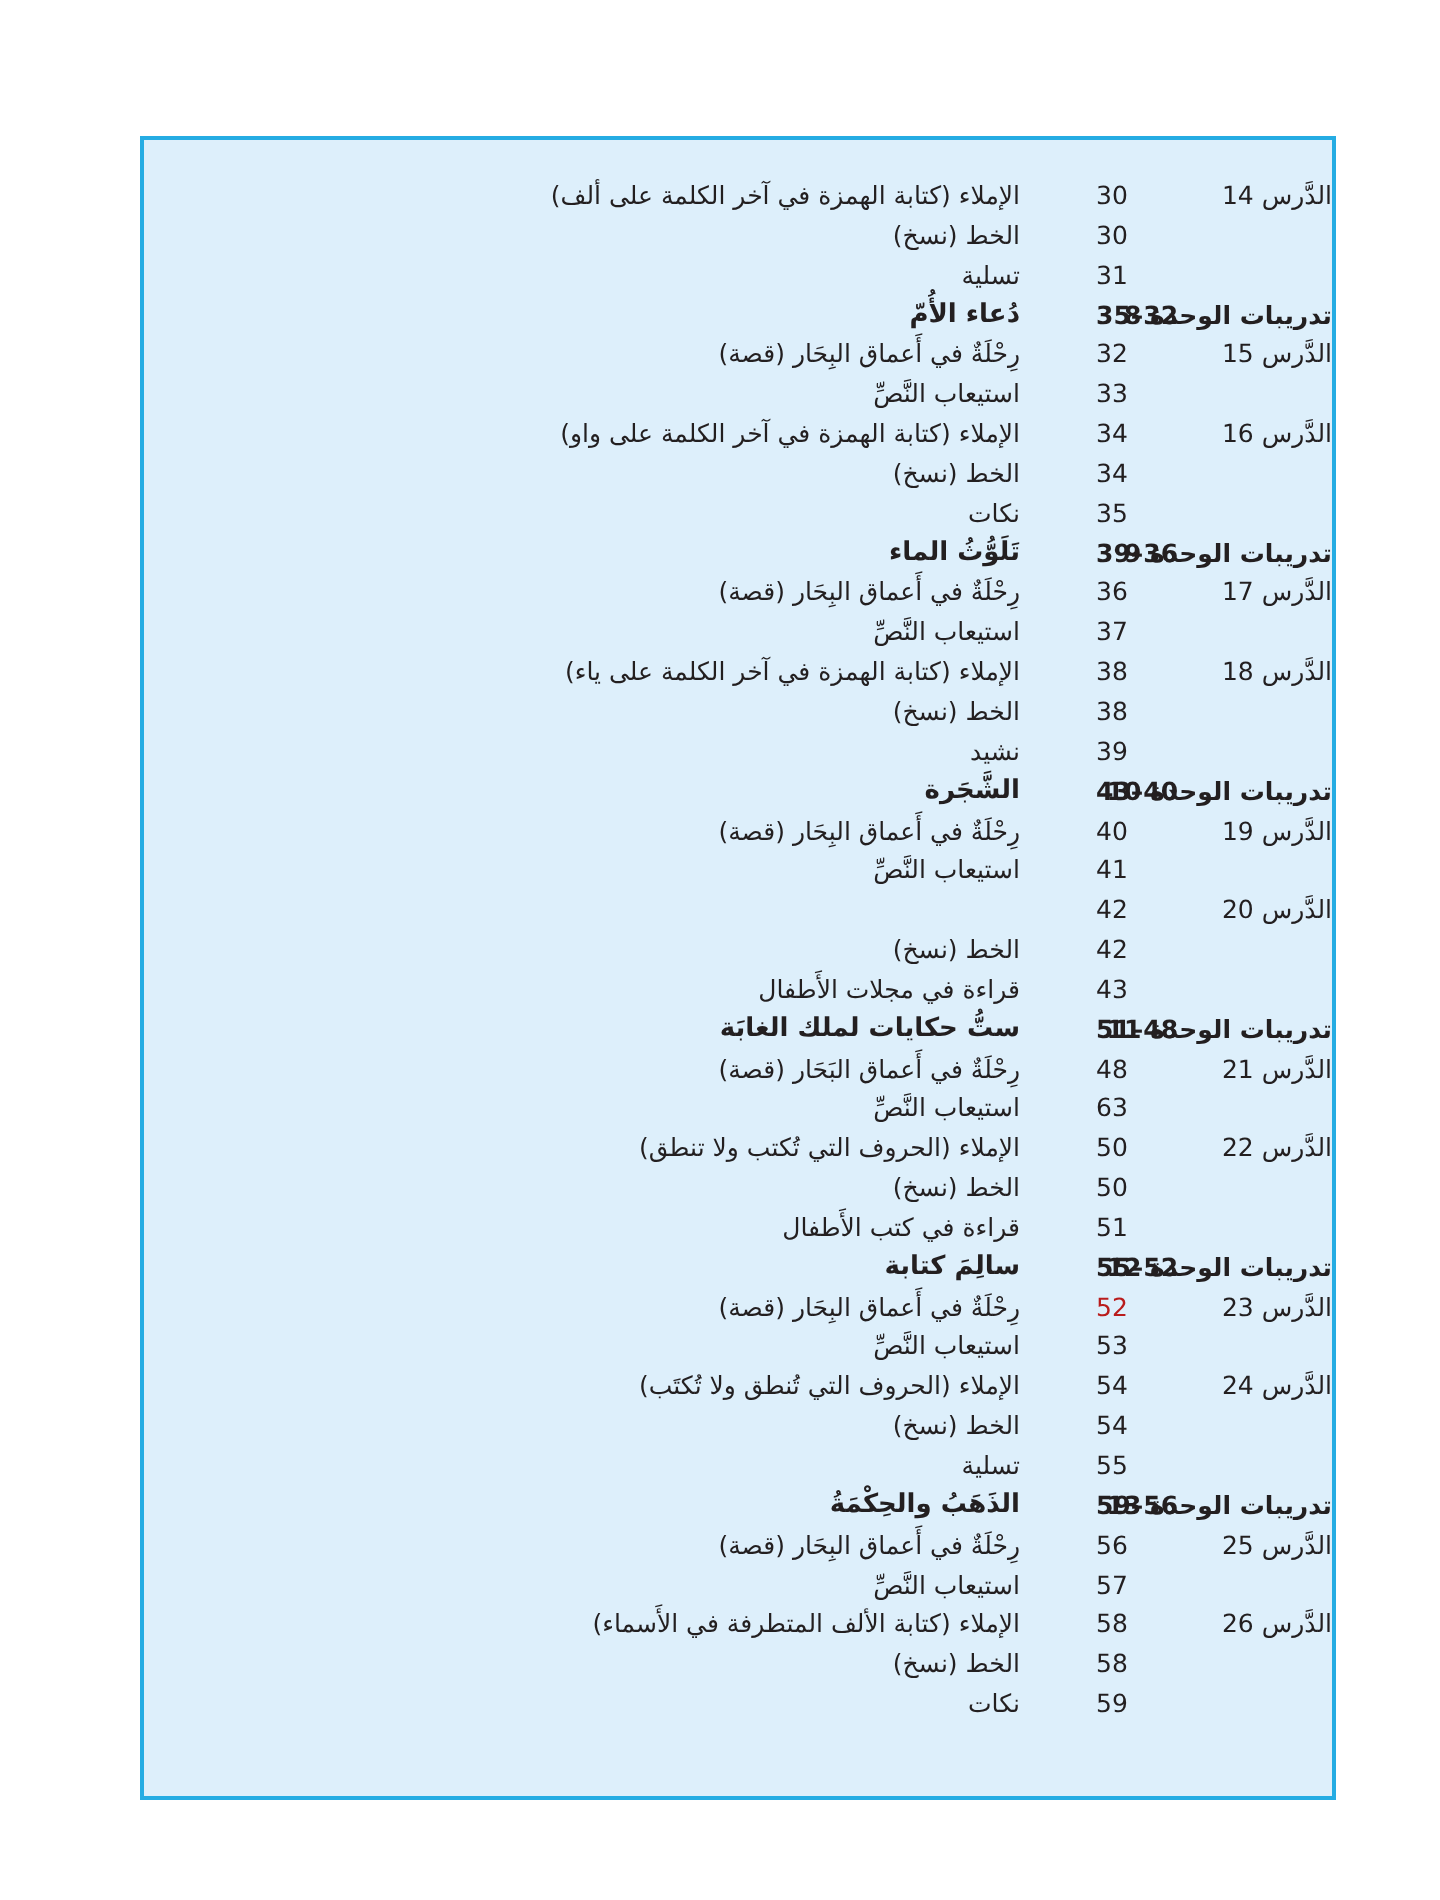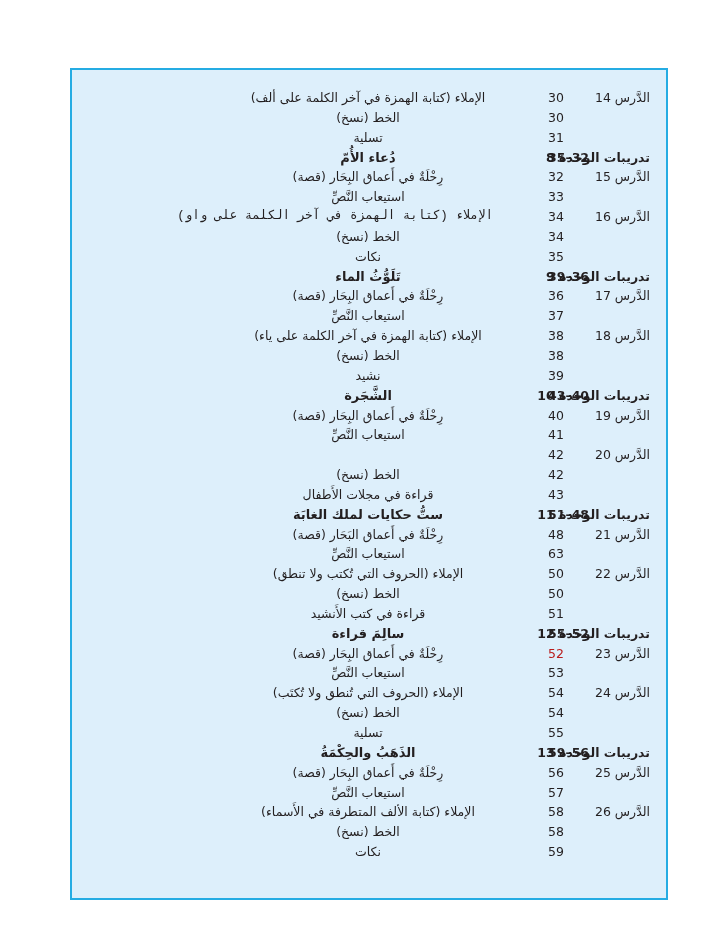--- a/index.html
+++ b/index.html
@@ -45,31 +45,31 @@
     top: 0;
     width: 90px;
     text-align: left;
     direction: ltr;
     font-size: 12.5px;
     color: #231f20;
     unicode-bidi: isolate;
   }
   .col-title {
     position: absolute;
-    right: 173px;
+    right: 156px;
     top: 0;
     width: 250px;
-    text-align: center;
+    text-align: right;
     direction: rtl;
     font-size: 12.5px;
     color: #231f20;
   }
   .col-unit {
     position: absolute;
-    right: 16px;
+    right: 0;
     top: 0;
     width: 162px;
     padding-left: 0;
     padding-right: 0;
     text-align: right;
     direction: rtl;
     font-size: 12.5px;
     color: #231f20;
     box-sizing: border-box;
     padding-inline-start: 0;
@@ -137,21 +137,21 @@
           <div class="col-unit" style="color: rgb(35, 31, 32);">
             <span class="col-unit-inner"></span>
           </div>
           <div class="col-title" style="color: rgb(35, 31, 32);">استيعاب النَّصِّ</div>
           <div class="col-page" style="color: rgb(35, 31, 32);">33</div>
         </div>
         <div class="toc-row">
           <div class="col-unit" style="color: rgb(35, 31, 32);">
             <span class="col-unit-inner">الدَّرس 16</span>
           </div>
-          <div class="col-title" style="color: rgb(35, 31, 32); font-family: Liberation Mono, monospace;">الإملاء (كتابة الهمزة في آخر الكلمة على واو)</div>
+          <div class="col-title" style="color: rgb(35, 31, 32);">الإملاء (كتابة الهمزة في آخر الكلمة على واو)</div>
           <div class="col-page" style="color: rgb(35, 31, 32);">34</div>
         </div>
         <div class="toc-row">
           <div class="col-unit" style="color: rgb(35, 31, 32);">
             <span class="col-unit-inner"></span>
           </div>
           <div class="col-title" style="color: rgb(35, 31, 32);">الخط (نسخ)</div>
           <div class="col-page" style="color: rgb(35, 31, 32);">34</div>
         </div>
         <div class="toc-row">
@@ -276,28 +276,28 @@
           <div class="col-unit" style="color: rgb(35, 31, 32);">
             <span class="col-unit-inner"></span>
           </div>
           <div class="col-title" style="color: rgb(35, 31, 32);">الخط (نسخ)</div>
           <div class="col-page" style="color: rgb(35, 31, 32);">50</div>
         </div>
         <div class="toc-row">
           <div class="col-unit" style="color: rgb(35, 31, 32);">
             <span class="col-unit-inner"></span>
           </div>
-          <div class="col-title" style="color: rgb(35, 31, 32);">قراءة في كتب الأَنشيد</div>
+          <div class="col-title" style="color: rgb(35, 31, 32);">قراءة في كتب الأَطفال</div>
           <div class="col-page" style="color: rgb(35, 31, 32);">51</div>
         </div>
         <div class="toc-row row-unit">
           <div class="col-unit" style="color: rgb(35, 31, 32);">
             <span class="col-unit-inner">تدريبات الوحدة 12</span>
           </div>
-          <div class="col-title" style="color: rgb(35, 31, 32);">سالِمَ قراءة</div>
+          <div class="col-title" style="color: rgb(35, 31, 32);">سالِمَ كتابة</div>
           <div class="col-page" style="color: rgb(35, 31, 32);">55–52</div>
         </div>
         <div class="toc-row">
           <div class="col-unit" style="color: rgb(35, 31, 32);">
             <span class="col-unit-inner">الدَّرس 23</span>
           </div>
           <div class="col-title" style="color: rgb(35, 31, 32);">رِحْلَةٌ في أَعماق البِحَار (قصة)</div>
           <div class="col-page" style="color: #b91c1c;">52</div>
         </div>
         <div class="toc-row">

